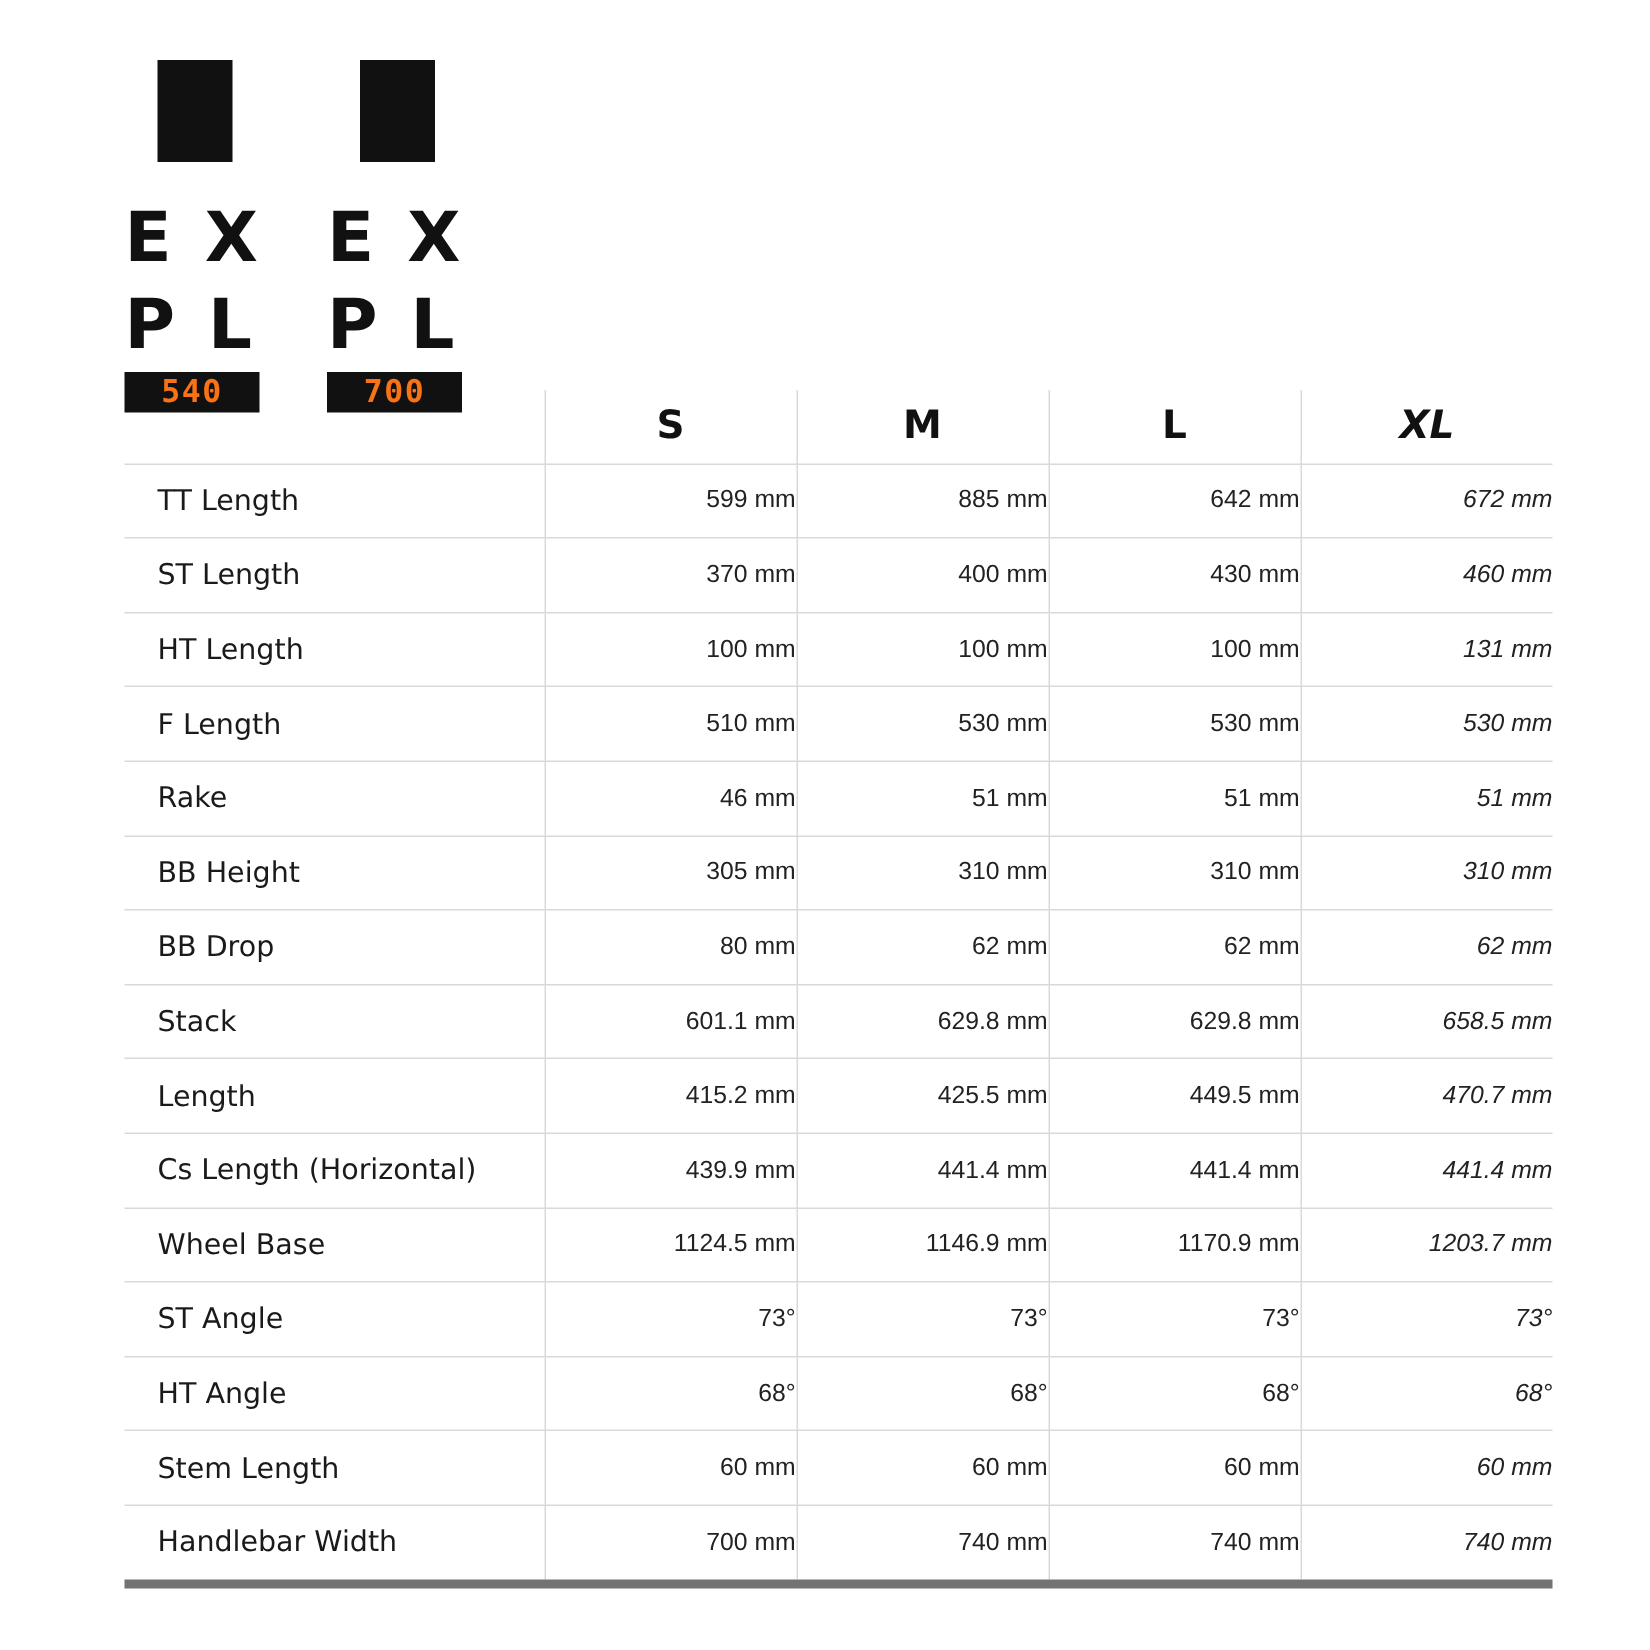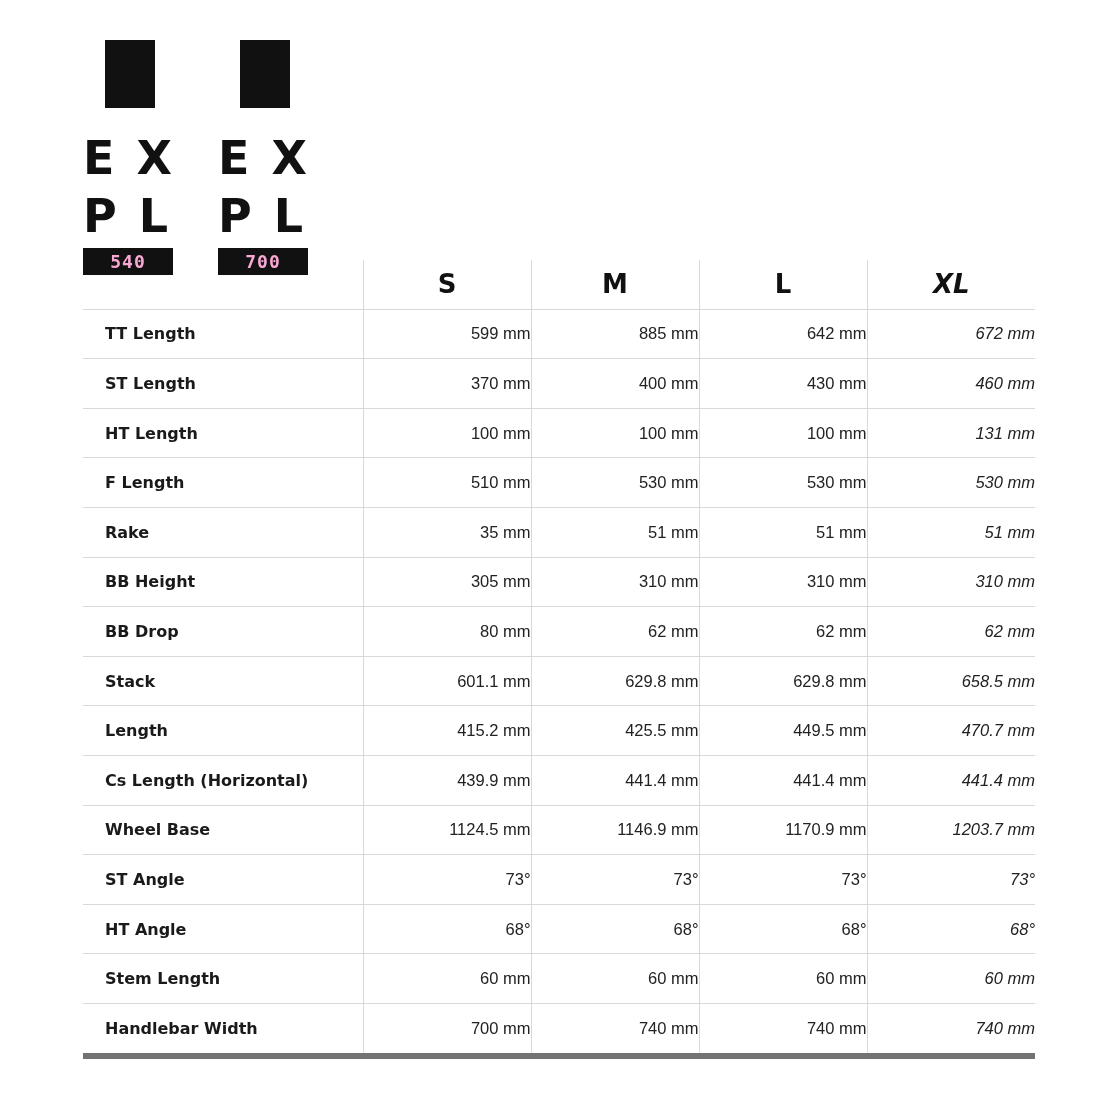--- a/index.html
+++ b/index.html
@@ -56,24 +56,24 @@
     display: flex;
     justify-content: flex-start;
     gap: 22px;
     height: 58px;
   }
   .logo-row span { display: block; }
 
   .logo-badge {
     margin-top: 6px;
     background: #111111;
-    color: #f9a8d4;
+    color: #f97316;
     font-family: "DejaVu Sans Mono", monospace;
     font-weight: 700;
-    font-size: 18px;
+    font-size: 21px;
     letter-spacing: 1px;
     text-align: center;
     width: 90px;
     height: 27px;
     line-height: 27px;
   }
 
   
   .geo-table {
     position: absolute;
@@ -107,22 +107,22 @@
   .geo-table thead th.size-head {
     font-family: "DejaVu Sans", sans-serif;
     font-weight: 700;
     font-size: 26px;
     color: #111111;
     text-align: center;
     height: 47px;
   }
   .geo-table tbody td.row-label {
     font-family: "DejaVu Sans", sans-serif;
-    font-weight: 700;
-    font-size: 16px;
+    font-weight: 400;
+    font-size: 19px;
     color: #1a1a1a;
     text-align: left;
     padding-left: 22px;
   }
   .geo-table tbody td.value {
     font-family: "Liberation Sans", sans-serif;
     font-weight: 400;
     font-size: 16.5px;
     color: #222222;
     text-align: right;
@@ -211,21 +211,21 @@
         </tr>
         <tr>
           <td class="row-label">F Length</td>
           <td class="value">510 mm</td>
           <td class="value">530 mm</td>
           <td class="value">530 mm</td>
           <td class="value">530 mm</td>
         </tr>
         <tr>
           <td class="row-label">Rake</td>
-          <td class="value">35 mm</td>
+          <td class="value">46 mm</td>
           <td class="value">51 mm</td>
           <td class="value">51 mm</td>
           <td class="value">51 mm</td>
         </tr>
         <tr>
           <td class="row-label">BB Height</td>
           <td class="value">305 mm</td>
           <td class="value">310 mm</td>
           <td class="value">310 mm</td>
           <td class="value">310 mm</td>

